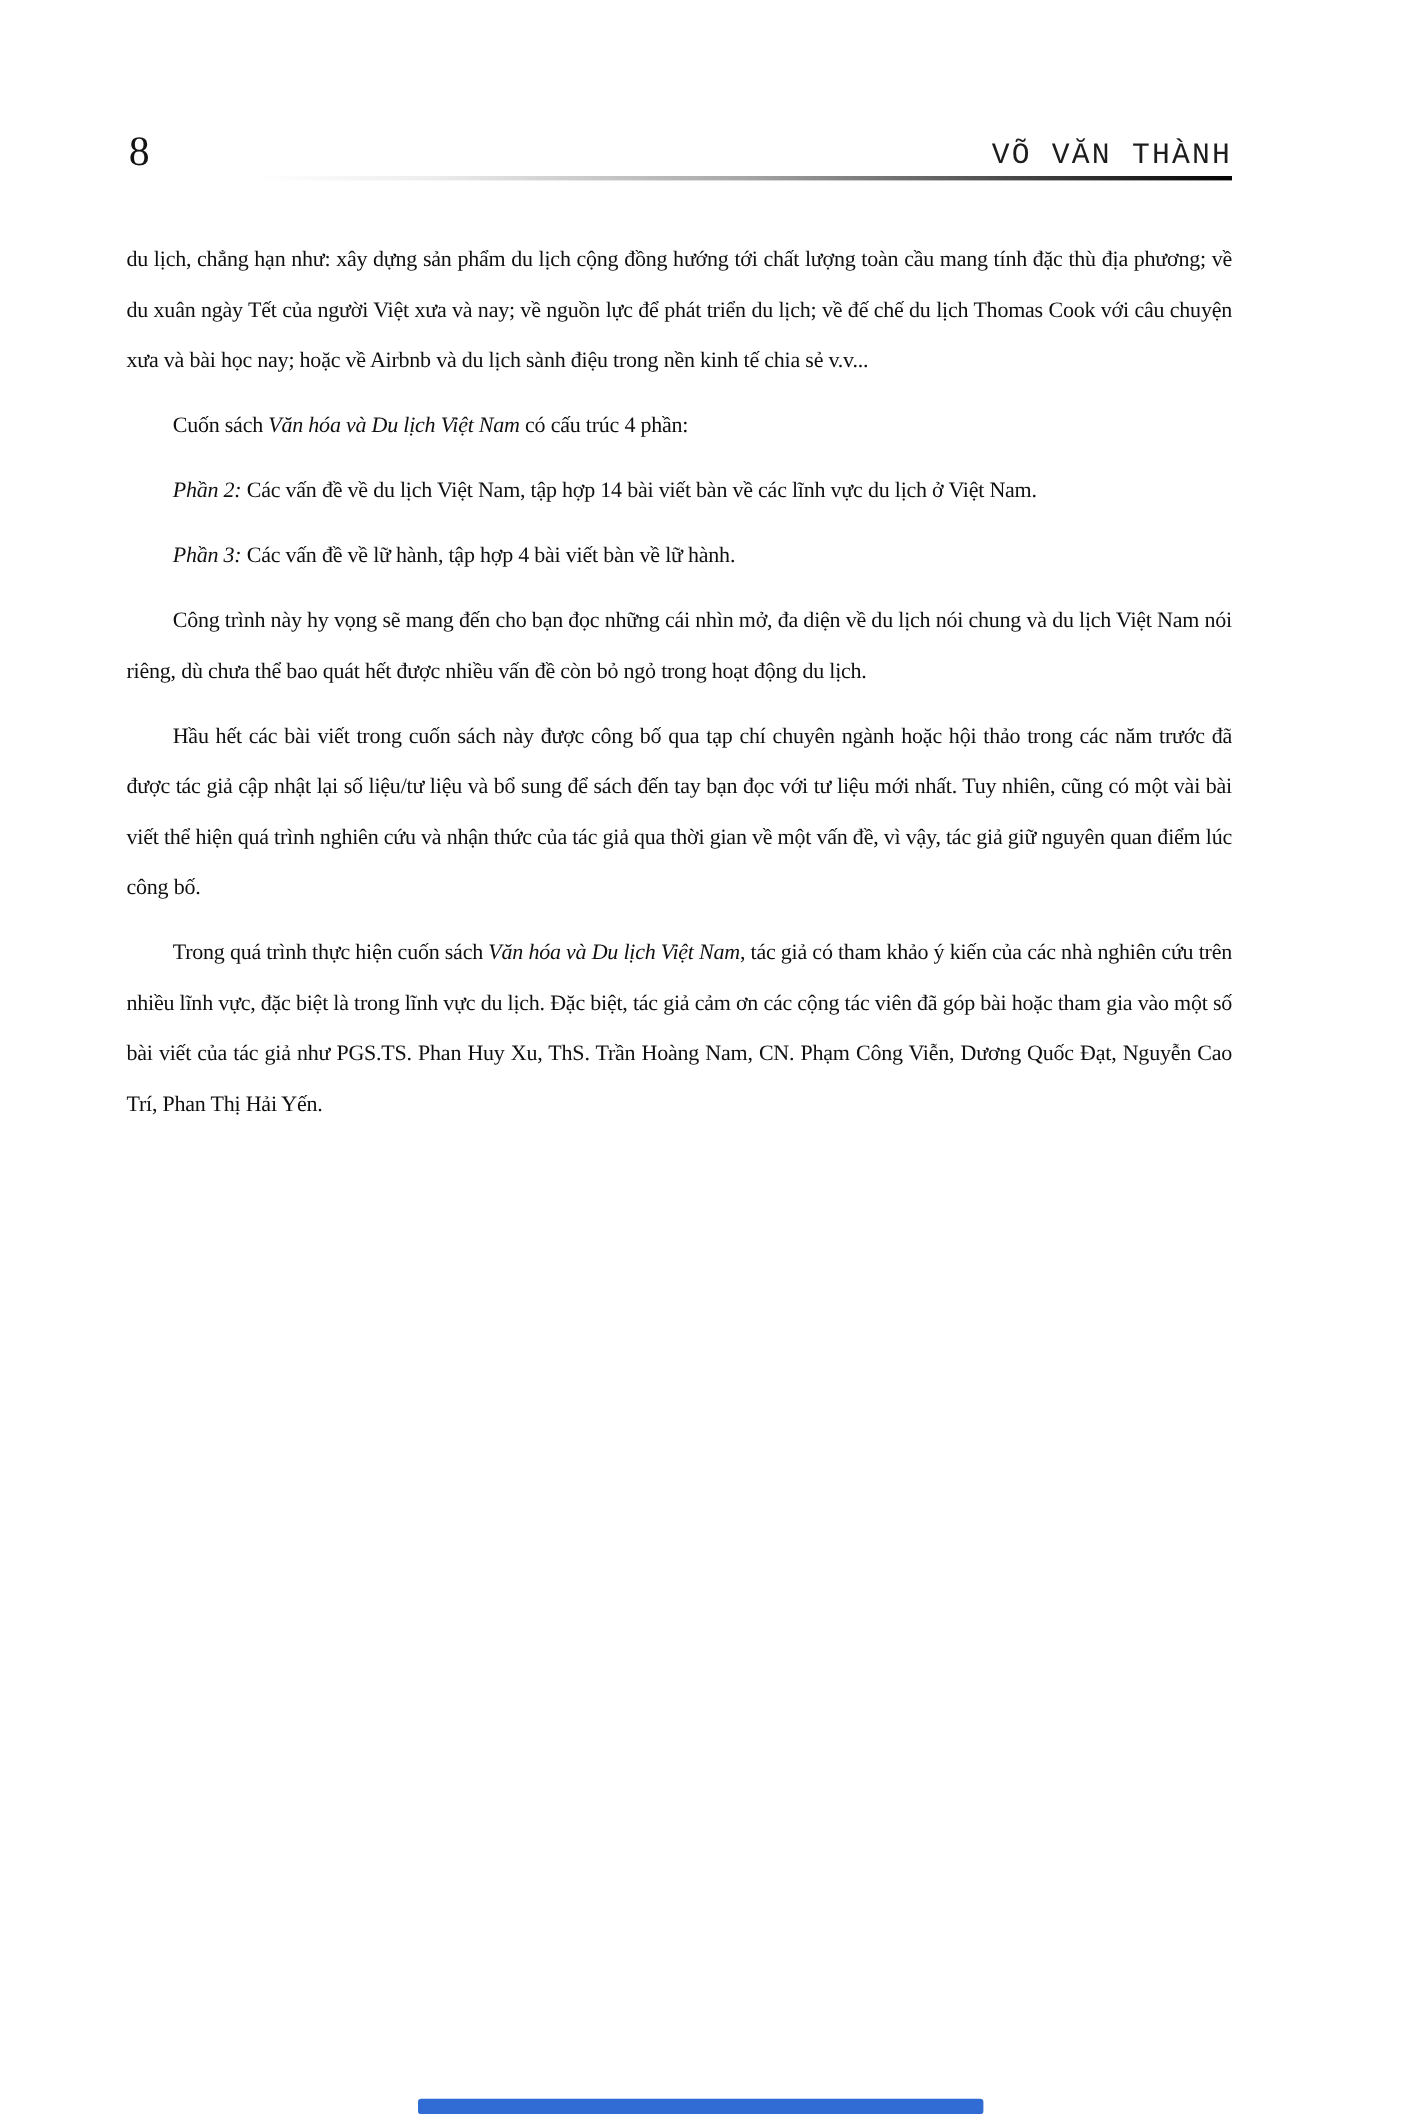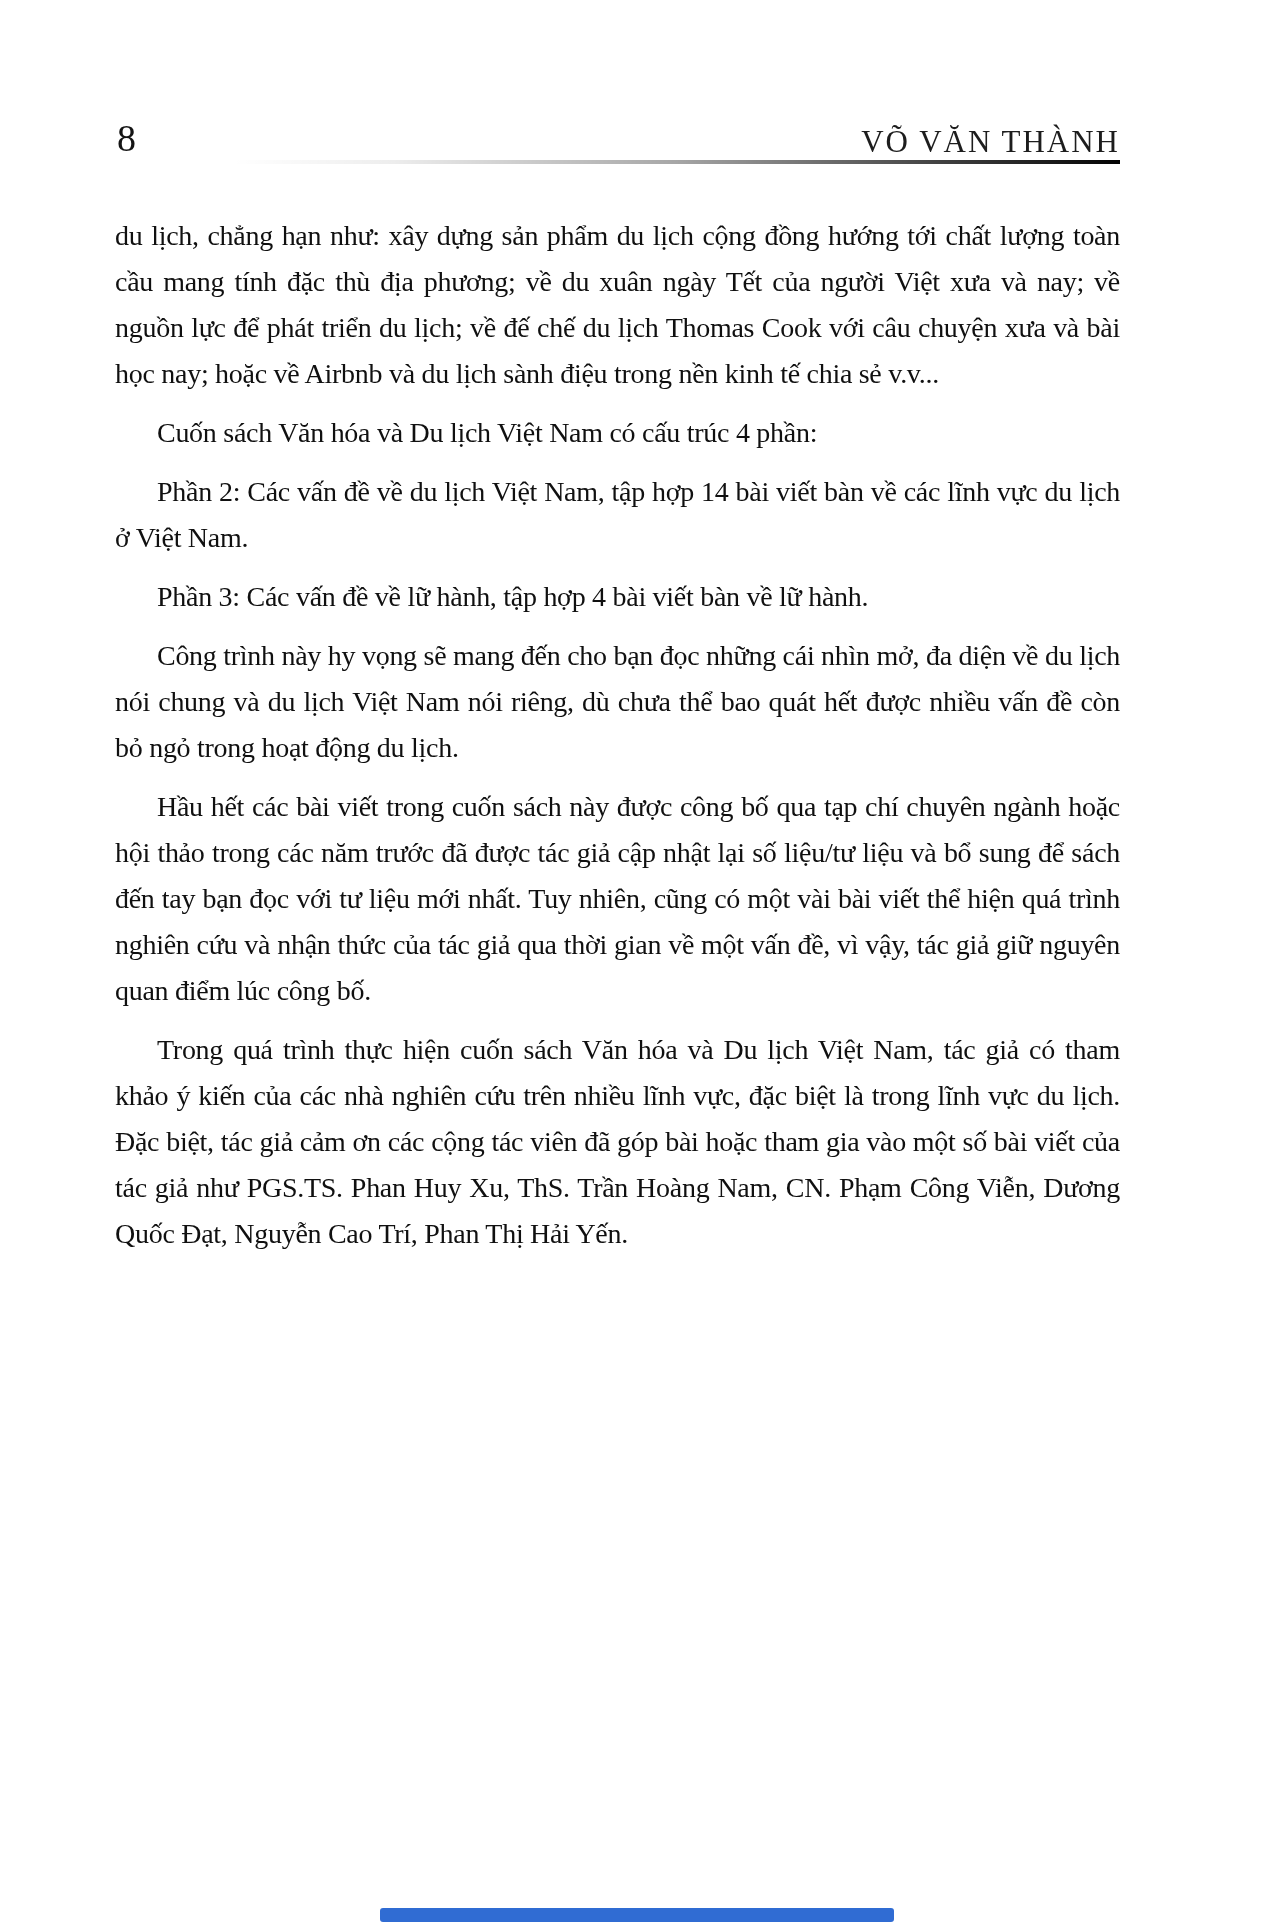--- a/index.html
+++ b/index.html
@@ -4,31 +4,31 @@
 <style>
   html,body{margin:0;padding:0;}
   body{
     width:1276px;height:1922px;position:relative;overflow:hidden;
     background:#ffffff;
     font-family:"Liberation Serif","DejaVu Serif",serif;
     color:#101010;
   }
   .page-header{position:absolute;top:116px;left:115px;width:1005px;height:50px;}
   .pagenum{position:absolute;left:2px;top:0px;font-size:38px;line-height:44px;color:#141414;}
-  .running{position:absolute;right:0;top:10px;font-size:31px;line-height:32px;letter-spacing:2px;color:#1d1d1d;white-space:nowrap;}
+  .running{position:absolute;right:0;top:10px;font-size:27px;line-height:32px;letter-spacing:2px;color:#1d1d1d;white-space:nowrap;font-family:Liberation Mono, monospace;}
   .rule{position:absolute;top:44px;left:118px;width:887px;height:4px;
     background:linear-gradient(90deg, rgba(0,0,0,0) 0%, rgba(0,0,0,0.07) 18%, rgba(0,0,0,0.35) 50%, rgba(0,0,0,0.75) 80%, #030303 100%);}
   .content{
     position:absolute;top:213px;left:115px;width:1005px;
-    font-size:28px;line-height:46px;text-align:justify;
+    font-size:20px;line-height:46px;text-align:justify;
     letter-spacing:-0.01em;
   }
   p.para{margin:0 0 13px 0;padding:0;}
   p.para.indent{text-indent:42px;}
-  .it{}
+  .it{font-style:italic;}
   .progress{
     position:absolute;left:380px;bottom:0px;width:514px;height:14px;
     border-radius:3px;
   }
 </style>
 </head>
 <body>
 
 <header class="page-header">
   <span class="pagenum">8</span>

